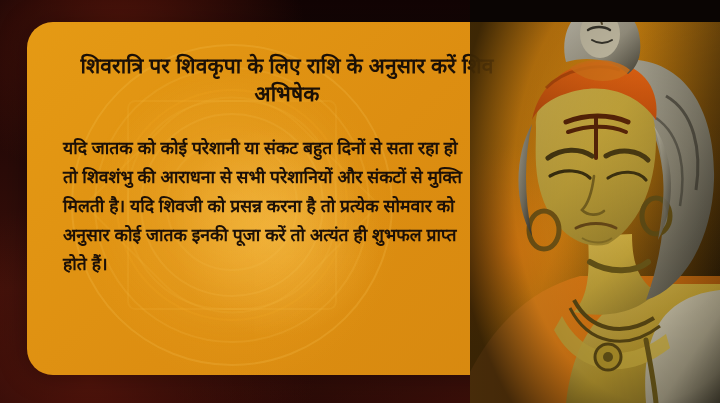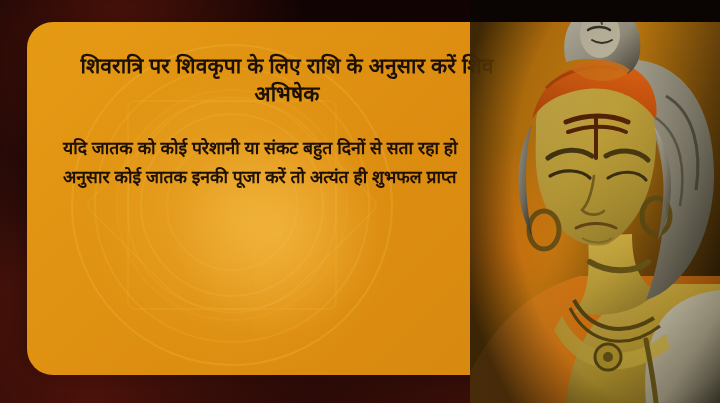--- a/index.html
+++ b/index.html
@@ -85,21 +85,24 @@
       <i class="petal p3"></i>
     </div>
 
     <div class="title">
       <span class="ln">शिवरात्रि पर शिवकृपा के लिए राशि के</span>
       <span class="ln">अनुसार करें शिव अभिषेक</span>
     </div>
 
     <div class="body-copy">
       <span class="ln">यदि जातक को कोई परेशानी या संकट बहुत दिनों से सता रहा हो</span>
+      <span class="ln">तो शिवशंभु की आराधना से सभी परेशानियों और संकटों से मुक्ति</span>
+      <span class="ln">मिलती है। यदि शिवजी को प्रसन्न करना है तो प्रत्येक सोमवार को</span>
       <span class="ln">अनुसार कोई जातक इनकी पूजा करें तो अत्यंत ही शुभफल प्राप्त</span>
+      <span class="ln">होते हैं।</span>
     </div>
   </div>
 
   <div class="shiva">
     <div class="sh-bg"></div>
 
     <div class="svgwrap">
       <svg viewBox="0 0 250 403" preserveAspectRatio="none">
         <defs>
           <linearGradient id="skin" x1="0" y1="0" x2="1" y2="1">

